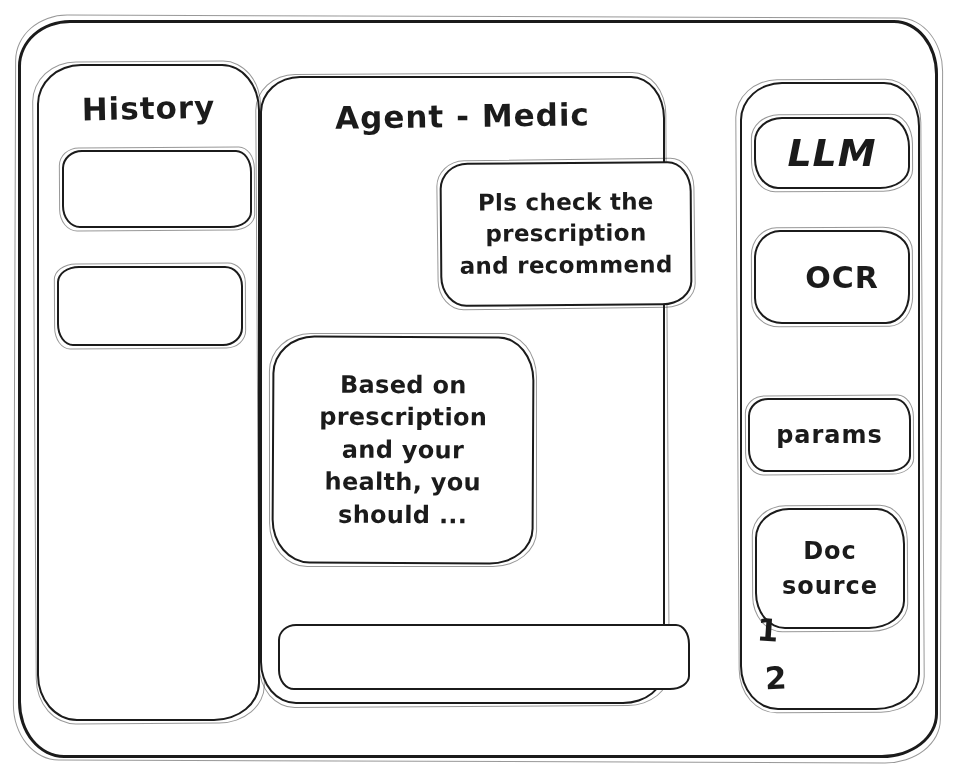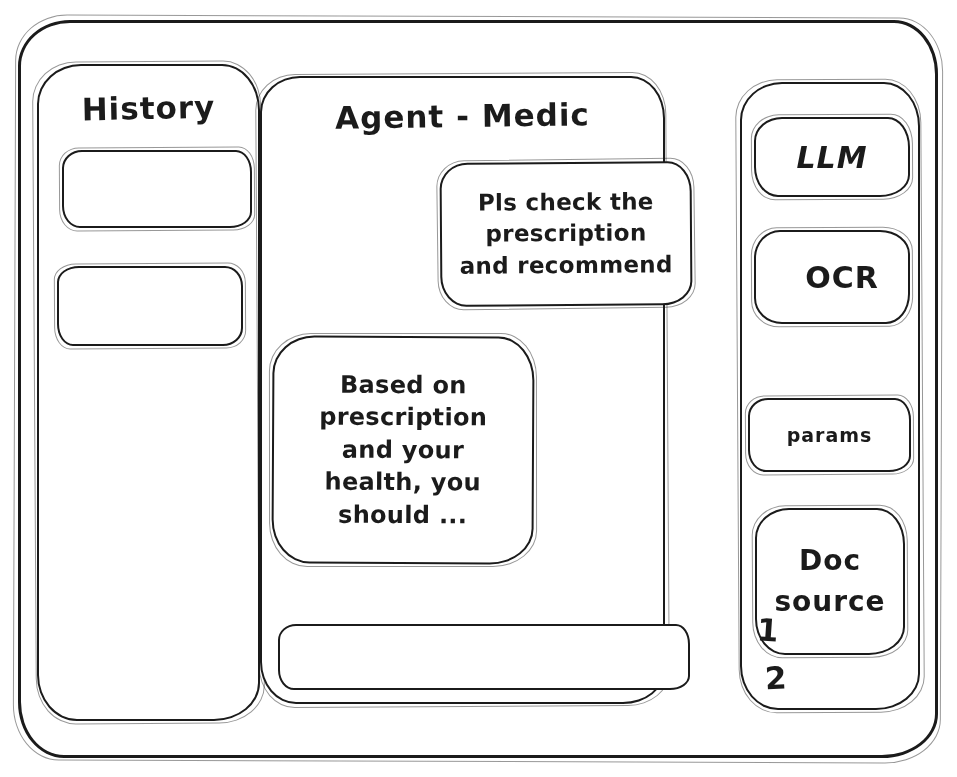--- a/index.html
+++ b/index.html
@@ -102,39 +102,39 @@
     border-radius:42px 36px 44px 38px / 38px 44px 36px 44px;
   }
   .tool-box{
     display:flex; align-items:center; justify-content:center;
     text-align:center;
     font-weight:700; letter-spacing:1px;
     white-space:pre-line;
     cursor:pointer;
   }
   .tool-llm{
-    left:12px; top:33px; width:156px; height:80px;
+    left:12px; top:33px; width:156px; height:72px;
     border-radius:28px 22px 30px 24px / 24px 30px 22px 30px;
-    font-size:30px; font-style:italic;
+    font-size:38px; font-style:italic;
   }
   .tool-ocr{
     left:12px; top:146px; width:156px; height:94px;
     border-radius:26px 30px 24px 28px / 28px 24px 30px 26px;
     font-size:30px;
     padding-left:20px;
   }
   .tool-params{
     left:6px; top:314px; width:163px; height:74px;
     border-radius:20px 16px 22px 18px / 18px 22px 16px 22px;
-    font-size:19px;
+    font-size:24px;
   }
   .tool-doc{
-    left:13px; top:424px; width:150px; height:147px;
+    left:13px; top:424px; width:150px; height:121px;
     border-radius:34px 28px 36px 30px / 30px 36px 28px 36px;
-    font-size:28px; line-height:1.45;
+    font-size:24px; line-height:1.45;
   }
   .doc-num{
     position:absolute;
     font-size:31px; font-weight:700;
     cursor:pointer;
   }
   .doc-num-1{ left:15px; top:528px; transform:rotate(4deg); }
   .doc-num-2{ left:23px; top:576px; transform:rotate(-3deg); }
 </style>
 </head>

